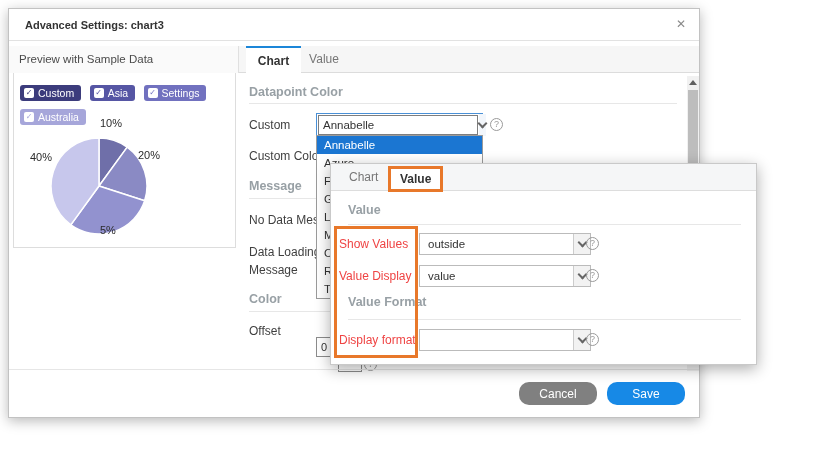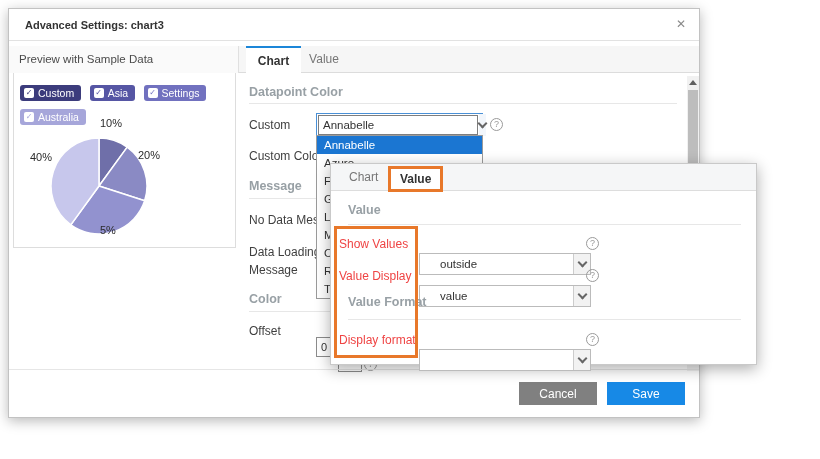--- a/index.html
+++ b/index.html
@@ -55,37 +55,37 @@
   .mini-input { position:absolute; border:1px solid #8c8c8c; font-size:11px; padding-left:4px;
                 font-family:"Liberation Sans",sans-serif; color:#333; }
 
   .scrollbar { position:absolute; left:678px; top:67px; width:12px; height:295px; background:#f1f1f1; }
   .scroll-arrow { position:absolute; left:2px; top:4px; width:0; height:0;
                   border-left:4px solid transparent; border-right:4px solid transparent; border-bottom:5px solid #606060; }
   .scroll-thumb { position:absolute; left:1px; top:14px; width:10px; height:78px; background:#bdbdbd; }
 
   .footer { position:absolute; left:0; right:0; bottom:0; height:48px; border-top:1px solid #e6e6e6;
             display:flex; align-items:center; justify-content:flex-end; padding-right:14px; gap:10px; z-index:3; }
-  .btn { height:23px; min-width:78px; border:none; border-radius:0; color:#fff; font-size:12px;
+  .btn { height:23px; min-width:78px; border:none; border-radius:10px; color:#fff; font-size:12px;
          font-family:"Liberation Sans",sans-serif; cursor:pointer; }
   .btn-cancel { background:#808080; }
   .btn-save { background:#1789e6; }
 
   .overlay { position:absolute; left:330px; top:163px; width:427px; height:202px; background:#fff;
              border:1px solid #c9c9c9; box-shadow:0 4px 14px rgba(0,0,0,.32); z-index:10; }
   .ov-strip { position:absolute; left:0; top:0; right:0; height:27px; background:#f5f6f7; border-bottom:1px solid #ddd; }
   .ov-tab-chart { position:absolute; left:18px; top:0; height:27px; line-height:27px; font-size:12px; color:#767676; cursor:pointer; }
   .ov-tab-value { position:absolute; left:57px; top:2px; height:26px; background:#fff; border:3px solid #e8782a;
                   display:flex; align-items:center; padding:0 9px; font-size:12px; font-weight:bold; color:#333; cursor:pointer; }
   .ov-head { position:absolute; left:17px; font-size:12.5px; font-weight:bold; color:#98a0a5; }
   .ov-divider { position:absolute; left:17px; width:393px; border-top:1px solid #e7e7e7; }
   .ov-lbl { position:absolute; left:8px; font-size:12px; color:#ef4444; }
   .ov-annot { position:absolute; left:3px; top:62px; width:84px; height:132px; border:3px solid #e8782a; z-index:4; }
   .select { position:absolute; left:88px; width:172px; height:22px; border:1px solid #bbb; background:#fff;
-            font-size:11.5px; color:#333; line-height:20px; padding-left:20px; cursor:pointer;margin-top:20px; }
+            font-size:11.5px; color:#333; line-height:20px; padding-left:8px; cursor:pointer; }
   .select .dd-btn { position:absolute; right:0; top:0; width:17px; height:20px; background:#f2f2f2;
                     border-left:1px solid #ccc; display:flex; align-items:center; justify-content:center; }
   .ov-help { left:255px; }
 </style>
 </head>
 <body>
 
 <div class="dialog">
 
   <div class="titlebar">

